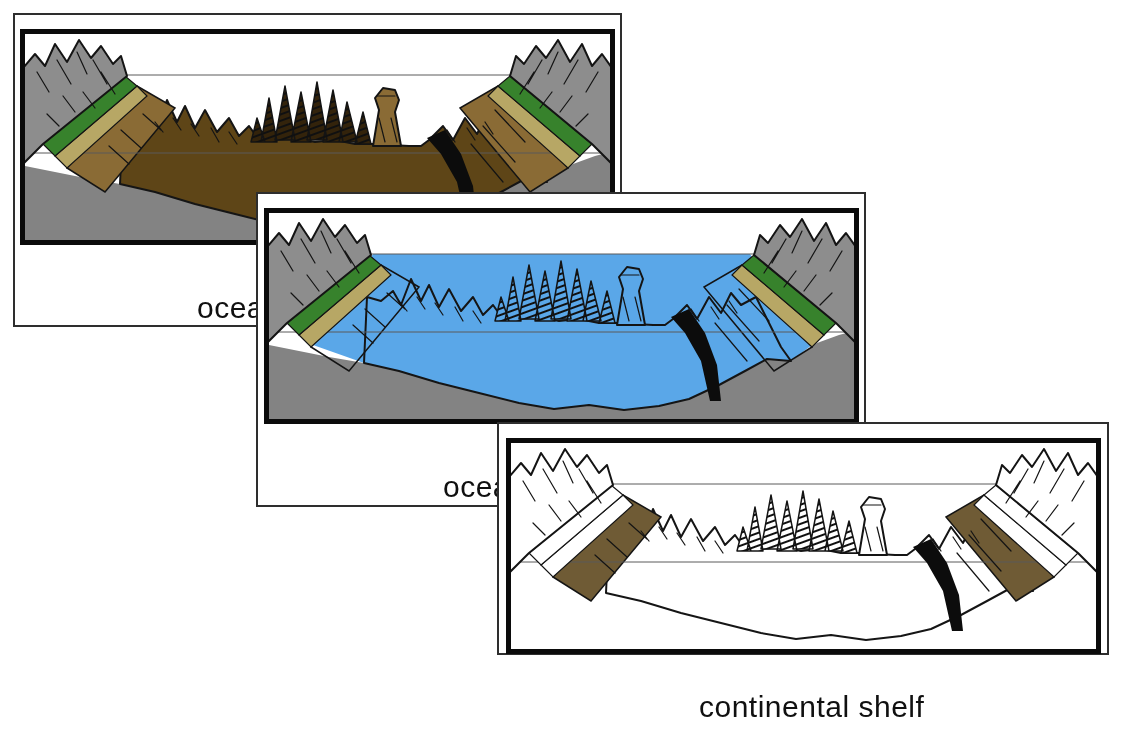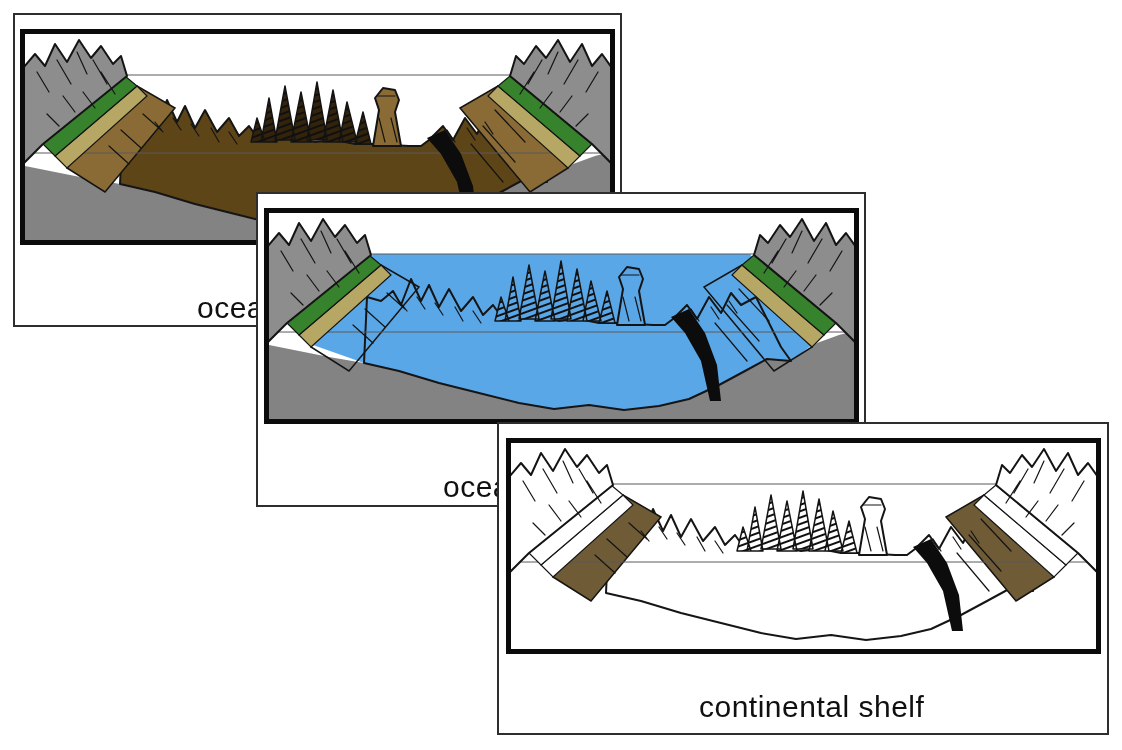--- a/index.html
+++ b/index.html
@@ -4,21 +4,21 @@
 <style>
   html,body{margin:0;padding:0;background:#ffffff;}
   body{width:1122px;height:750px;position:relative;overflow:hidden;
        font-family:"Liberation Sans", sans-serif;}
   .card{position:absolute;background:#ffffff;border:2px solid #2e2e2e;box-sizing:border-box;
         
         --mtn:#ffffff; --bedrock:#ffffff; --water:transparent; --floor:transparent;
         --band:transparent; --green:#ffffff; --tan:#ffffff; --ridge:#ffffff; --seam:#ffffff;}
   .card1{left:13px; top:13px;  width:609px; height:314px; z-index:1;}
   .card2{left:256px;top:192px; width:610px; height:315px; z-index:2;}
-  .card3{left:497px;top:422px; width:612px; height:313px; z-index:3;}
+  .card3{left:497px;top:422px; width:612px; height:233px; z-index:3;}
   .frame{margin:14px auto 0; width:585px; height:206px; border:5px solid #0b0b0b; background:#fff;}
   .frame svg{display:block;width:585px;height:206px;}
   .label{position:absolute; top:278px; font-size:30px; line-height:1; letter-spacing:.5px;
          color:#101010; white-space:nowrap;}
   .card1 .label{left:182px;}
   .card2 .label{left:185px;}
   .card3 .label{left:200px; top:268px;}
   .defs-holder{position:absolute;width:0;height:0;overflow:hidden;}
 </style>
 </head>

